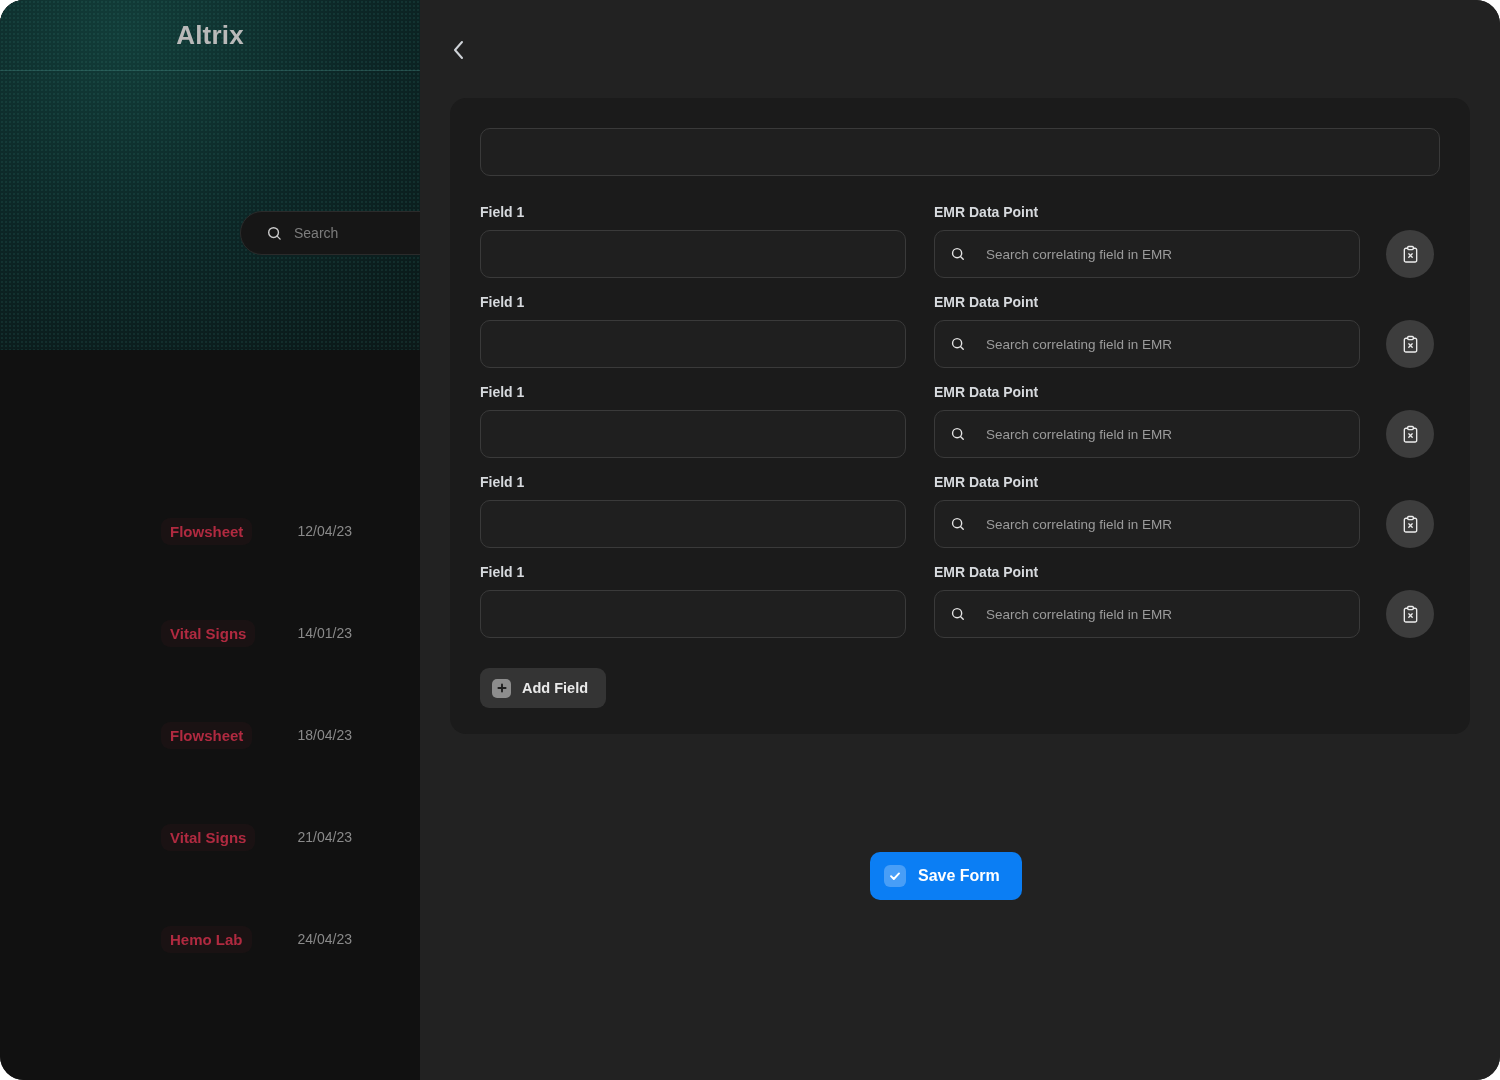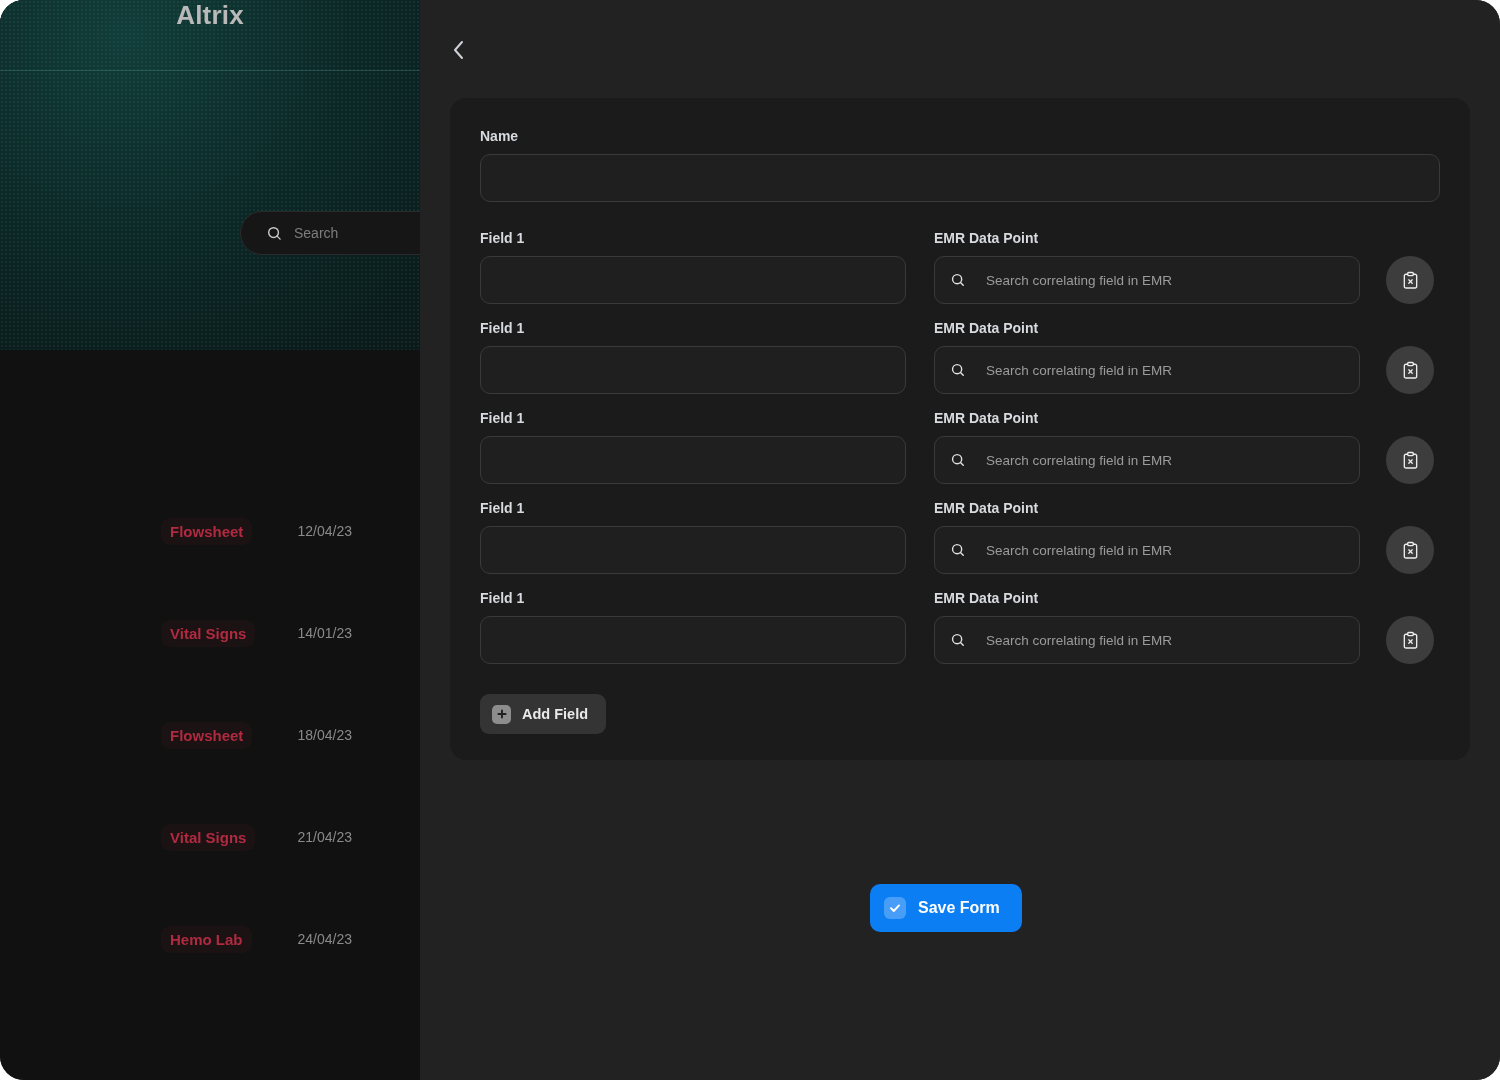--- a/index.html
+++ b/index.html
@@ -50,20 +50,21 @@
     background-image: radial-gradient(rgba(60,140,130,0.16) 0.8px, transparent 0.9px);
     background-size: 4px 4px;
     opacity: 0.9;
   }
   .sidebar-brand {
     position: absolute;
     left: 0; top: 0;
     width: 420px;
     height: 70px;
     display: flex;
+    align-items: center;
     justify-content: center;
     z-index: 3;
   }
   .sidebar-brand-text {
     font-size: 26px;
     font-weight: 700;
     color: #b9b9b9;
     letter-spacing: 0.2px;
   }
   .sidebar-divider {
@@ -263,21 +264,21 @@
   }
   .add-fields-btn .lbl {
     font-size: 14.5px;
     font-weight: 700;
     color: #e9e9e9;
   }
 
   .save-btn {
     position: absolute;
     left: 450px;
-    top: 884px;
+    top: 852px;
     display: inline-flex;
     align-items: center;
     height: 48px;
     padding: 0 22px 0 14px;
     background: #0b7ef4;
     border-radius: 10px;
     cursor: pointer;
   }
   .save-btn .check-box {
     width: 22px;
@@ -348,21 +349,20 @@
       <div class="back-btn">
         <svg width="16" height="22" viewBox="0 0 16 22" fill="none">
           <polyline points="11,3 4,11 11,19" stroke="#cfd3d8" stroke-width="2" stroke-linecap="round" stroke-linejoin="round" fill="none"></polyline>
         </svg>
       </div>
     </div>
 
     <div class="form-card">
 
       <div class="name-block">
-        <div class="field-label">Name</div>
         <div class="text-input"></div>
       </div>
 
       
       <div class="row">
         <div class="row-left">
           <div class="field-label">Field 1</div>
           <div class="text-input"></div>
         </div>
         <div class="row-mid">

